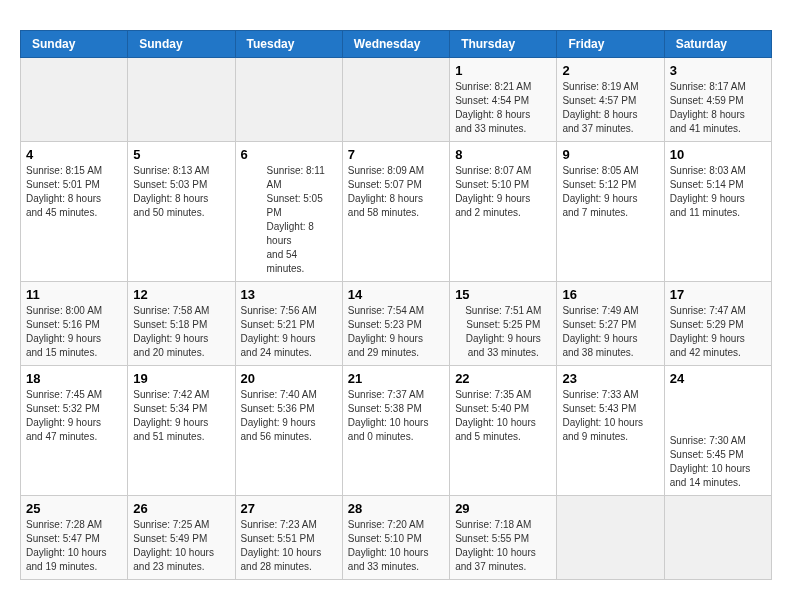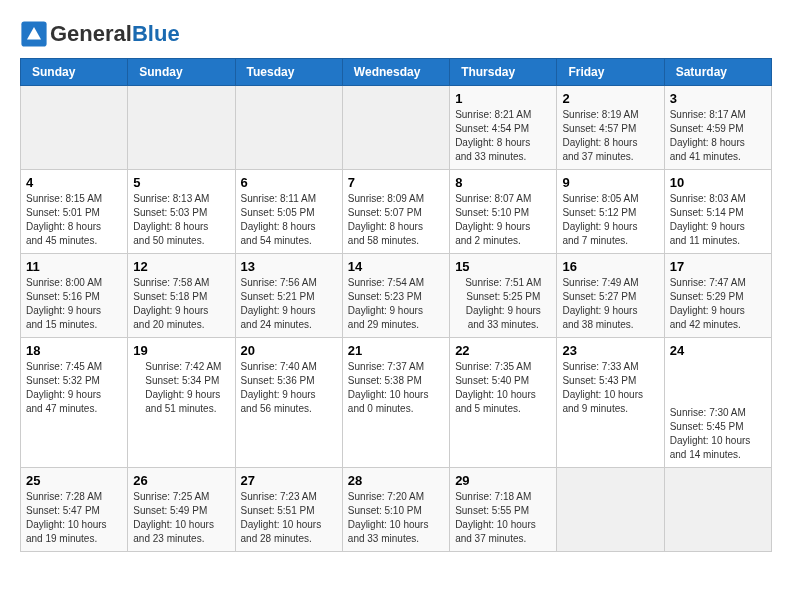--- a/index.html
+++ b/index.html
@@ -83,29 +83,20 @@
       font-size: 10px;
     }
     .empty-cell {
       background: #f0f0f0 !important;
     }
   </style>
 </head>
 <body>
 
 <div class="header">
-  <div class="logo">
-    <svg class="logo-icon" viewBox="0 0 40 40">
-      <rect x="2" y="2" width="36" height="36" rx="4" fill="#2176c7"></rect>
-      <polygon points="10,28 20,10 30,28" fill="white"></polygon>
-    </svg>
-    <span>
-      <span class="logo-general">General</span><span class="logo-blue">Blue</span>
-    </span>
-  </div>
   <div class="title-block">
   </div>
 </div>
 
 <table>
   <thead>
     <tr>
     <th>Sunday</th>
         <th>Sunday</th>
         <th>Tuesday</th>
@@ -153,21 +144,21 @@
         </td>
         <td>
           <span class="day-number">5</span>
           <div class="day-info" style="white-space: pre-line;">Sunrise: 8:13 AM
 Sunset: 5:03 PM
 Daylight: 8 hours
 and 50 minutes.</div>
         </td>
         <td>
           <span class="day-number">6</span>
-          <div class="day-info" style="white-space: pre-line;">Sunrise: 8:11 AM
+          <div class="day-info" style="white-space: pre-line; margin-left: 26px;">Sunrise: 8:11 AM
 Sunset: 5:05 PM
 Daylight: 8 hours
 and 54 minutes.</div>
         </td>
         <td>
           <span class="day-number">7</span>
           <div class="day-info" style="white-space: pre-line;">Sunrise: 8:09 AM
 Sunset: 5:07 PM
 Daylight: 8 hours
 and 58 minutes.</div>
@@ -248,21 +239,21 @@
       <tr>
         <td>
           <span class="day-number">18</span>
           <div class="day-info" style="white-space: pre-line;">Sunrise: 7:45 AM
 Sunset: 5:32 PM
 Daylight: 9 hours
 and 47 minutes.</div>
         </td>
         <td>
           <span class="day-number">19</span>
-          <div class="day-info" style="white-space: pre-line; margin-left: 12px;">Sunrise: 7:42 AM
+          <div class="day-info" style="white-space: pre-line;">Sunrise: 7:42 AM
 Sunset: 5:34 PM
 Daylight: 9 hours
 and 51 minutes.</div>
         </td>
         <td>
           <span class="day-number">20</span>
           <div class="day-info" style="white-space: pre-line;">Sunrise: 7:40 AM
 Sunset: 5:36 PM
 Daylight: 9 hours
 and 56 minutes.</div>

